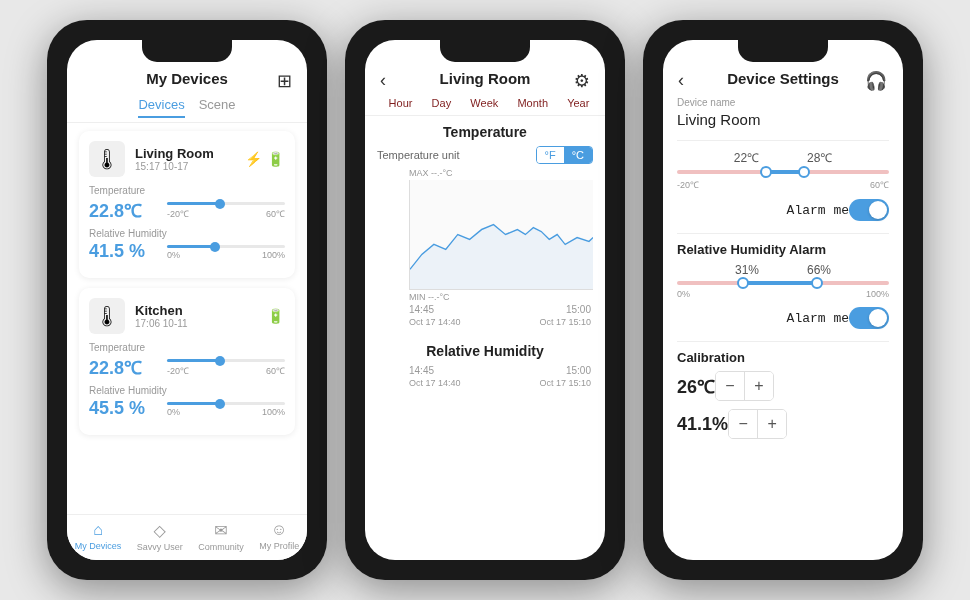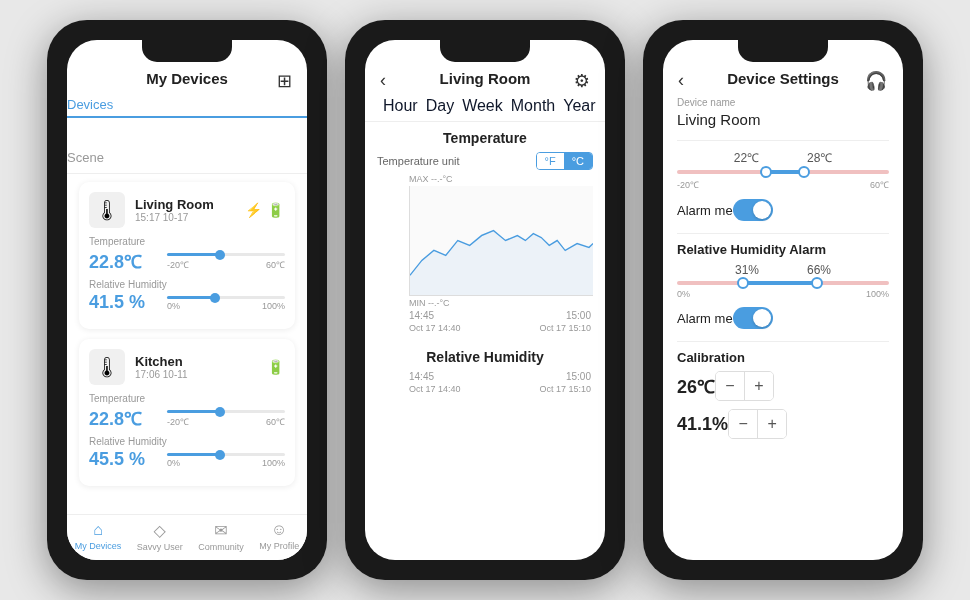--- a/index.html
+++ b/index.html
@@ -79,24 +79,23 @@
     .header-icon-left {
       position: absolute;
       left: 15px;
       top: 8px;
       font-size: 18px;
       color: #333;
     }
     .tabs {
       display: flex;
       justify-content: center;
-      gap: 32px;
+      gap: 14px;
       padding: 6px 0 4px;
       border-bottom: 1px solid #eee;
-      flex-direction: column;
     }
     .tab {
       font-size: 13px;
       color: #999;
       padding-bottom: 4px;
       cursor: pointer;
     }
     .tab.active {
       color: #4a9de0;
       border-bottom: 2px solid #4a9de0;
@@ -217,22 +216,22 @@
     .nav-icon { font-size: 16px; }
 
     
     .time-tabs {
       display: flex;
       justify-content: space-around;
       padding: 6px 10px;
       border-bottom: 1px solid #eee;
     }
     .time-tab {
-      font-size: 16px;
-      color: #0f172a;
+      font-size: 11px;
+      color: #7f1d1d;
       cursor: pointer;
       margin-left: 8px;
     }
     .chart-section {
       padding: 8px 12px 4px;
     }
     .chart-title {
       font-size: 14px;
       font-weight: 600;
       color: #222;
@@ -354,23 +353,24 @@
     }
     .range-edge-labels {
       display: flex;
       justify-content: space-between;
       font-size: 9px;
       color: #999;
       margin-bottom: 8px;
     }
     .alarm-row {
       display: flex;
-      justify-content: flex-start;
+      justify-content: flex-end;
       align-items: center;
       margin-bottom: 10px;
+      font-family: Liberation Mono, monospace;
     }
     .alarm-label {
       font-size: 13px;
       color: #222;
     }
     .toggle-switch {
       width: 40px;
       height: 22px;
       background: #4a9de0;
       border-radius: 11px;

